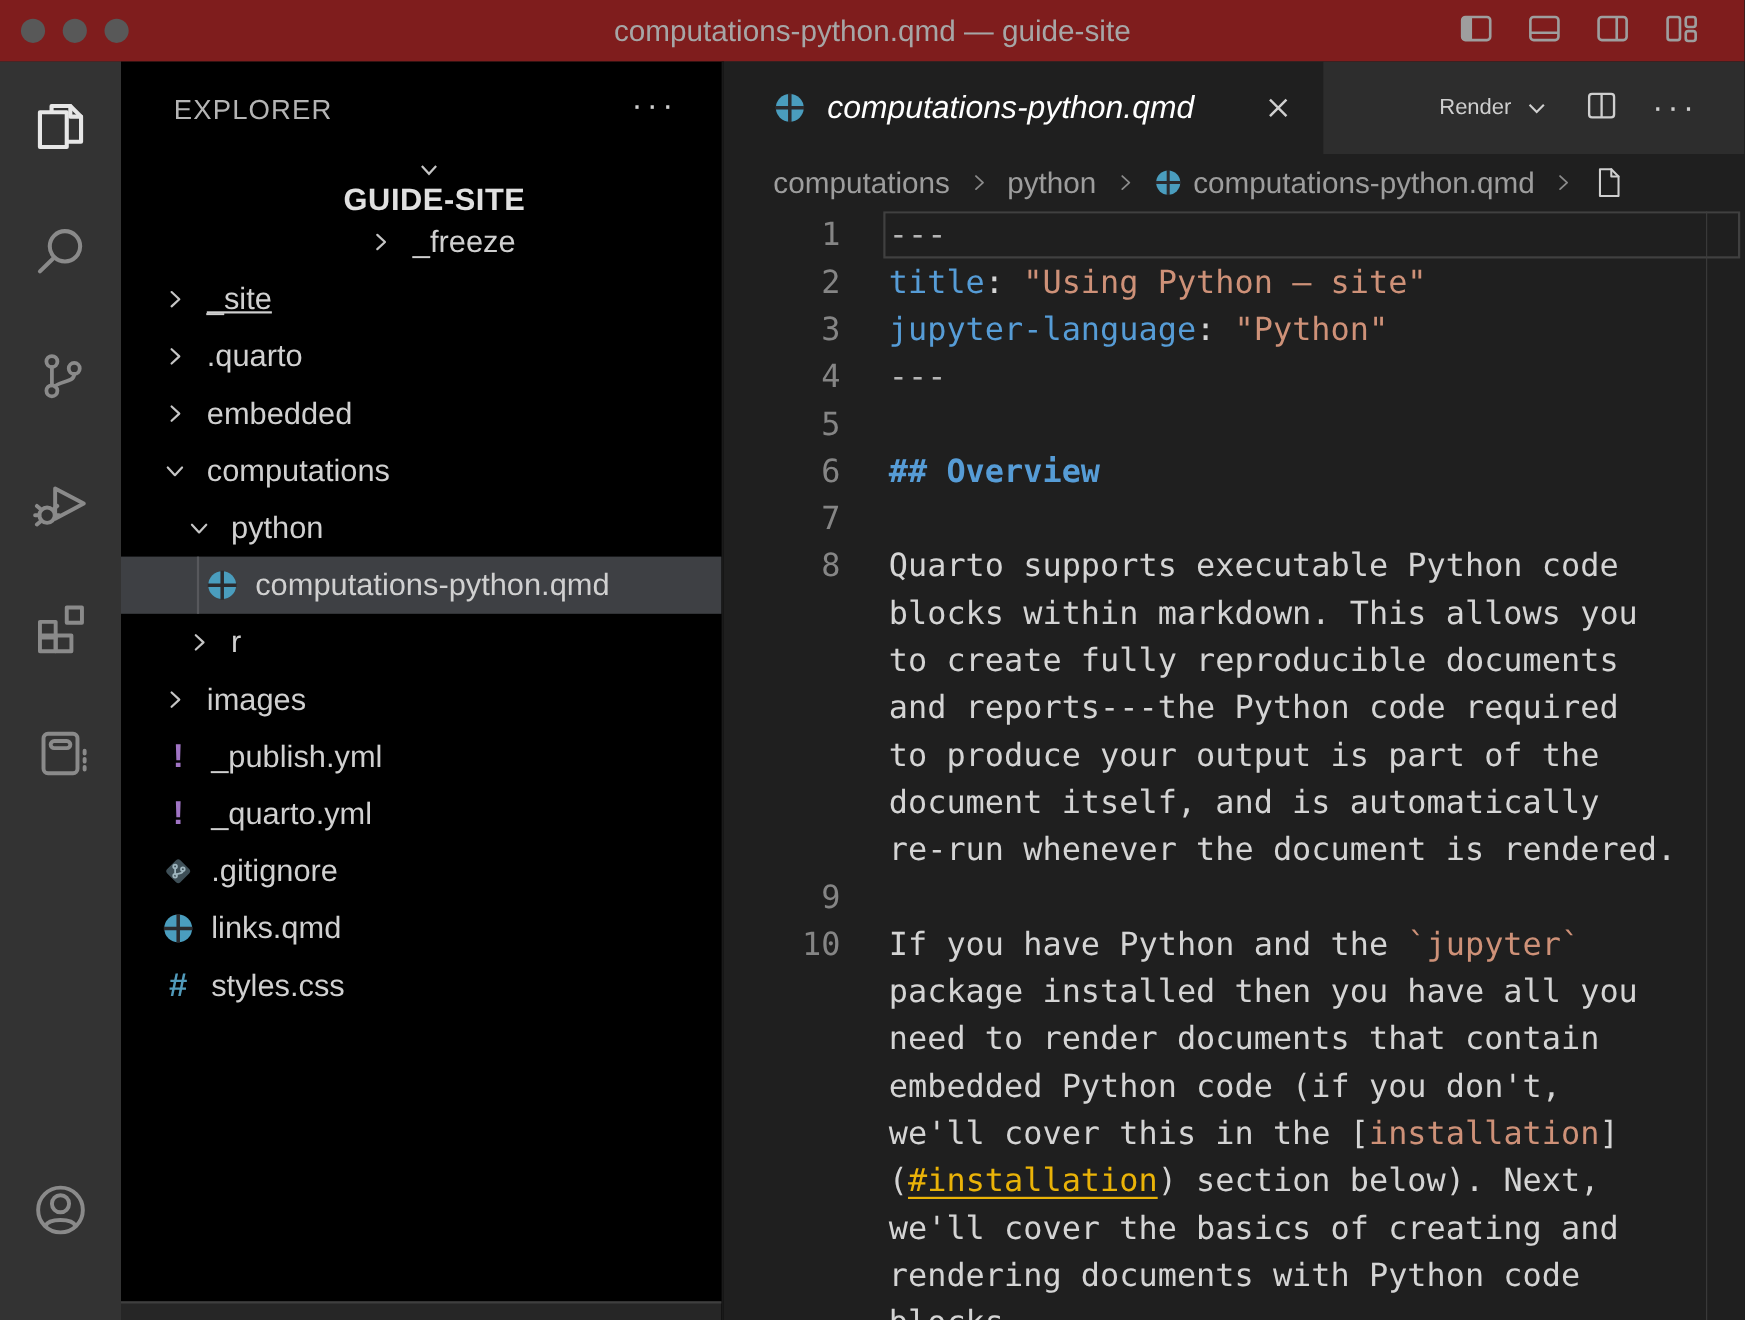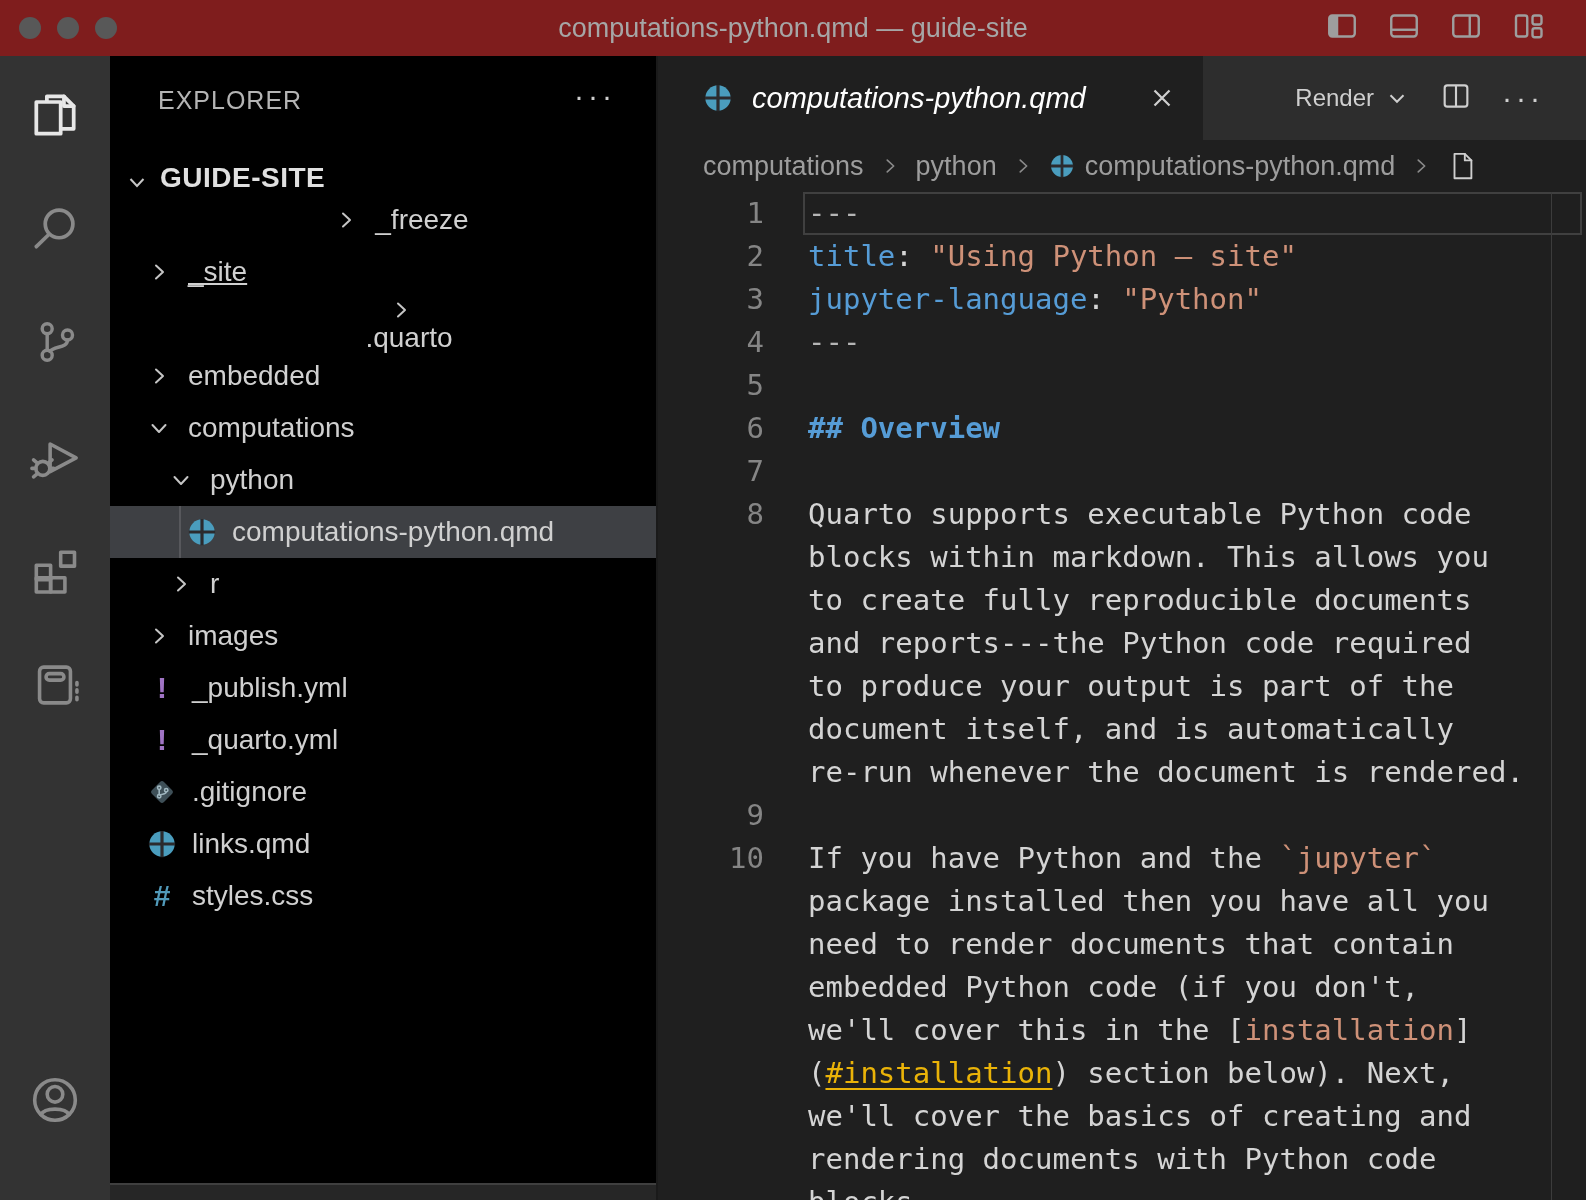--- a/index.html
+++ b/index.html
@@ -34,22 +34,22 @@
 
   .tree-row { height:52px; display:flex; align-items:center; position:relative;
               font-size:28px; color:#d0d0d0; white-space:nowrap; }
   .tree-row.selected { background:#3e4044; }
   .tree-row .guide { position:absolute; left:69px; top:0; bottom:0; width:2px; background:#57585c; }
   .tree-row .chev { width:26px; display:flex; justify-content:center; flex:none; }
   .tree-row .chev.exp svg { transform:rotate(90deg); }
   .tree-row .ficon { width:32px; display:flex; justify-content:center; flex:none; }
   .tree-row .lbl { margin-left:14px; }
   .tree-row.folder .lbl { margin-left:16px; }
-  .section-row { height:52px; display:flex; align-items:flex-end; padding-left:14px;
-                 font-weight:bold; color:#e0e0e0; font-size:28px; }
+  .section-row { height:52px; display:flex; align-items:center; padding-left:14px;
+                 font-weight:bold; color:#e0e0e0; font-size:28px;flex-direction:column; }
   .section-row .chev { width:26px; display:flex; justify-content:center; }
   .section-row .chev svg { transform:rotate(90deg); }
   .section-row .lbl { margin-left:10px; letter-spacing:0.5px; }
 
   .icon-text { font-weight:bold; font-size:30px; line-height:30px; }
   .icon-text.yaml { color:#a074c4; }
   .icon-text.css  { color:#519aba; }
 
   .outline-strip { position:absolute; left:0; right:0; bottom:0; height:17px;
                    border-top:2px solid #3f3f3f; overflow:hidden; background:#262626; }
@@ -58,21 +58,21 @@
   
   .editor { flex:1; background:#1f1f1f; position:relative; overflow:hidden; }
   .tabstrip { height:84px; background:#2d2d2d; display:flex; }
   .tab { width:545px; background:#1f1f1f; display:flex; align-items:center;
          padding-left:44px; flex:none; }
   .tab .ficon { width:32px; display:flex; justify-content:center; }
   .tab-label { font-style:italic; color:#ffffff; font-size:29px; margin-left:18px; }
   .tab-close { margin-left:auto; margin-right:26px; display:flex; }
   .tab-actions { flex:1; display:flex; align-items:center; justify-content:flex-end;
                  gap:30px; padding-right:42px; }
-  .render-btn { display:flex; align-items:center; gap:10px; color:#cfcfcf; font-size:24px; }
+  .render-btn { display:flex; align-items:center; gap:10px; color:#cfcfcf; font-size:20px; }
 
   .breadcrumbs { height:52px; display:flex; align-items:center; padding-left:45px;
                  gap:15px; color:#9d9d9d; font-size:27px; white-space:nowrap; overflow:hidden; }
   .bc-item { display:flex; align-items:center; gap:10px; }
 
   .code { position:absolute; top:136px; left:0; right:0; bottom:0; overflow:hidden; }
   .code-row { display:flex; height:43px; line-height:43px; position:relative;
               font-family:"DejaVu Sans Mono", monospace; font-size:29px; white-space:pre; }
   .code-row .num { width:106px; text-align:right; color:#858585; flex:none; }
   .code-row .line { padding-left:44px; }
@@ -205,21 +205,21 @@
           <span class="lbl">_freeze</span>
         </div>
         <div class="tree-row folder" style="padding-left: 36px; text-decoration: underline;">
           <span class="chev">
             <svg viewBox="0 0 24 24" width="24" height="24" fill="none" stroke="#c5c5c5" stroke-width="2" stroke-linejoin="round" stroke-linecap="round">
               <path d="M9 5.5 L16 12 L9 18.5"></path>
             </svg>
           </span>
           <span class="lbl">_site</span>
         </div>
-        <div class="tree-row folder" style="padding-left: 36px; flex-direction: column;">
+        <div class="tree-row folder" style="padding-left: 36px;">
           <span class="chev">
             <svg viewBox="0 0 24 24" width="24" height="24" fill="none" stroke="#c5c5c5" stroke-width="2" stroke-linejoin="round" stroke-linecap="round">
               <path d="M9 5.5 L16 12 L9 18.5"></path>
             </svg>
           </span>
           <span class="lbl">.quarto</span>
         </div>
         <div class="tree-row folder" style="padding-left: 36px;">
           <span class="chev">
             <svg viewBox="0 0 24 24" width="24" height="24" fill="none" stroke="#c5c5c5" stroke-width="2" stroke-linejoin="round" stroke-linecap="round">

